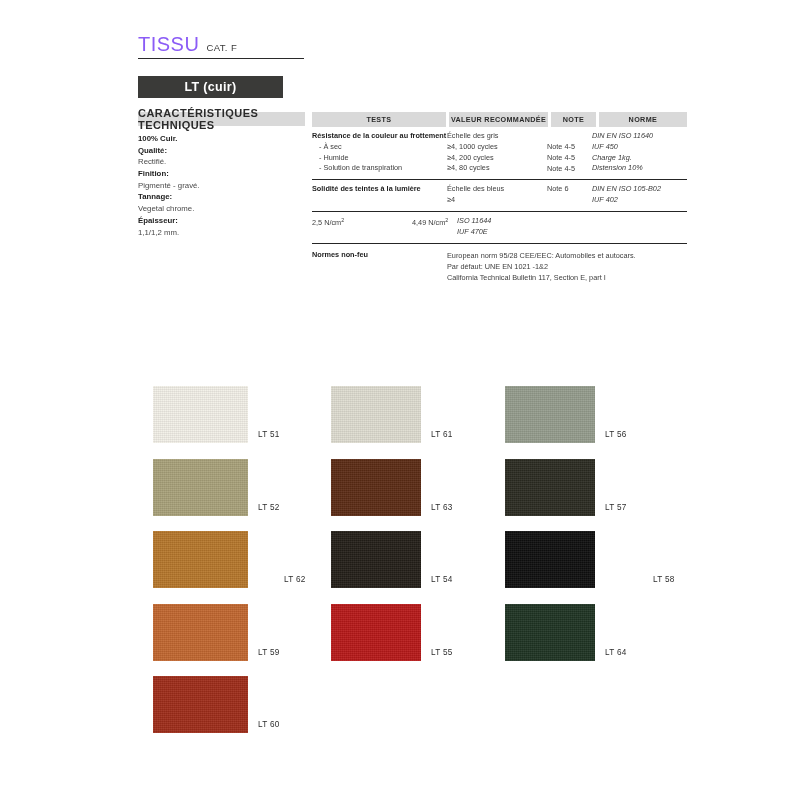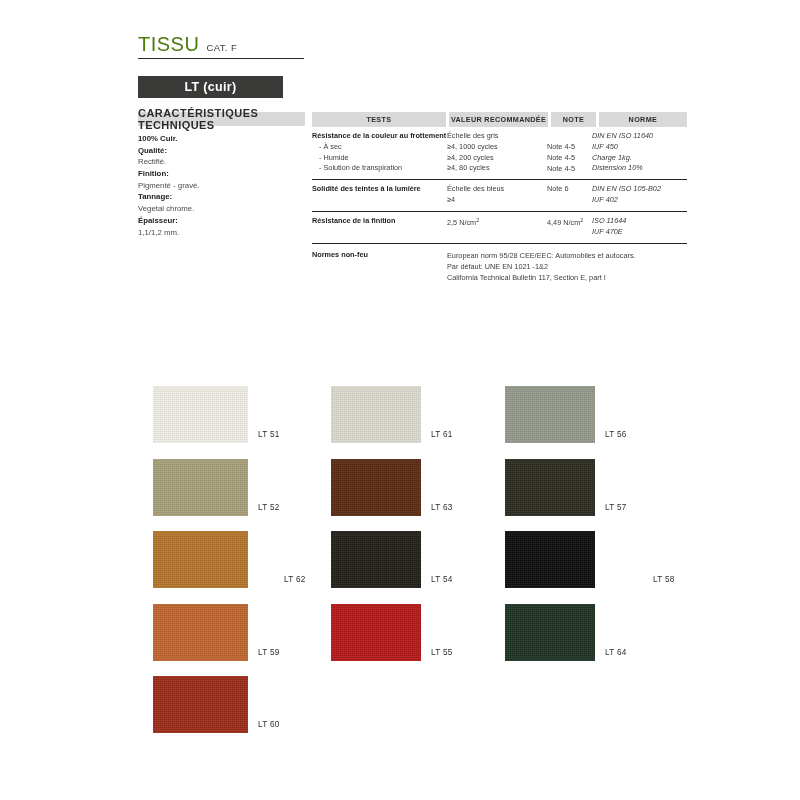--- a/index.html
+++ b/index.html
@@ -7,21 +7,21 @@
     width:800px;height:800px;background:#ffffff;
     font-family:"Liberation Sans", sans-serif;
     color:#1b1b1b;position:relative;overflow:hidden;
   }
   .sheet{position:absolute;left:0;top:0;width:800px;height:800px;}
 
   
   .header{position:absolute;left:138px;top:33px;}
   .title-row{display:flex;align-items:baseline;gap:7px;
     border-bottom:1.6px solid #2a2a2a;padding-bottom:2px;width:166px;}
-  .title-main{font-size:20px;letter-spacing:.5px;color:#4d7c0f;text-align:center;}
+  .title-main{font-size:20px;letter-spacing:.5px;color:#8b5cf6;text-align:center;}
   .title-cat{font-size:9.5px;letter-spacing:.4px;color:#3a3a3a;}
 
   .badge{position:absolute;left:138px;top:76px;width:145px;height:22px;
     background:#3a3a38;display:flex;align-items:center;justify-content:center;}
   .badge span{color:#ffffff;font-size:12.5px;font-weight:bold;letter-spacing:.3px;}
 
   .carac-bar{position:absolute;left:138px;top:112px;width:167px;height:14px;
     background:#d9d9d9;display:flex;align-items:center;justify-content:center;}
   .carac-bar span{font-size:11px;font-weight:bold;letter-spacing:.45px;color:#2b2b2b;}
 
@@ -155,23 +155,20 @@
       <div class="tc c3">
         <div>Note 6</div>
       </div>
       <div class="tc c4">
         <div>DIN EN ISO 105-B02</div>
         <div>IUF 402</div>
       </div>
     </div>
 
     <div class="trow last">
-      <div class="tc c1">
-        <div>Résistance de la finition</div>
-      </div>
       <div class="tc c2">
         <div>2,5 N/cm<sup>2</sup></div>
       </div>
       <div class="tc c3">
         <div>4,49 N/cm<sup>2</sup></div>
       </div>
       <div class="tc c4">
         <div>ISO 11644</div>
         <div>IUF 470E</div>
       </div>

